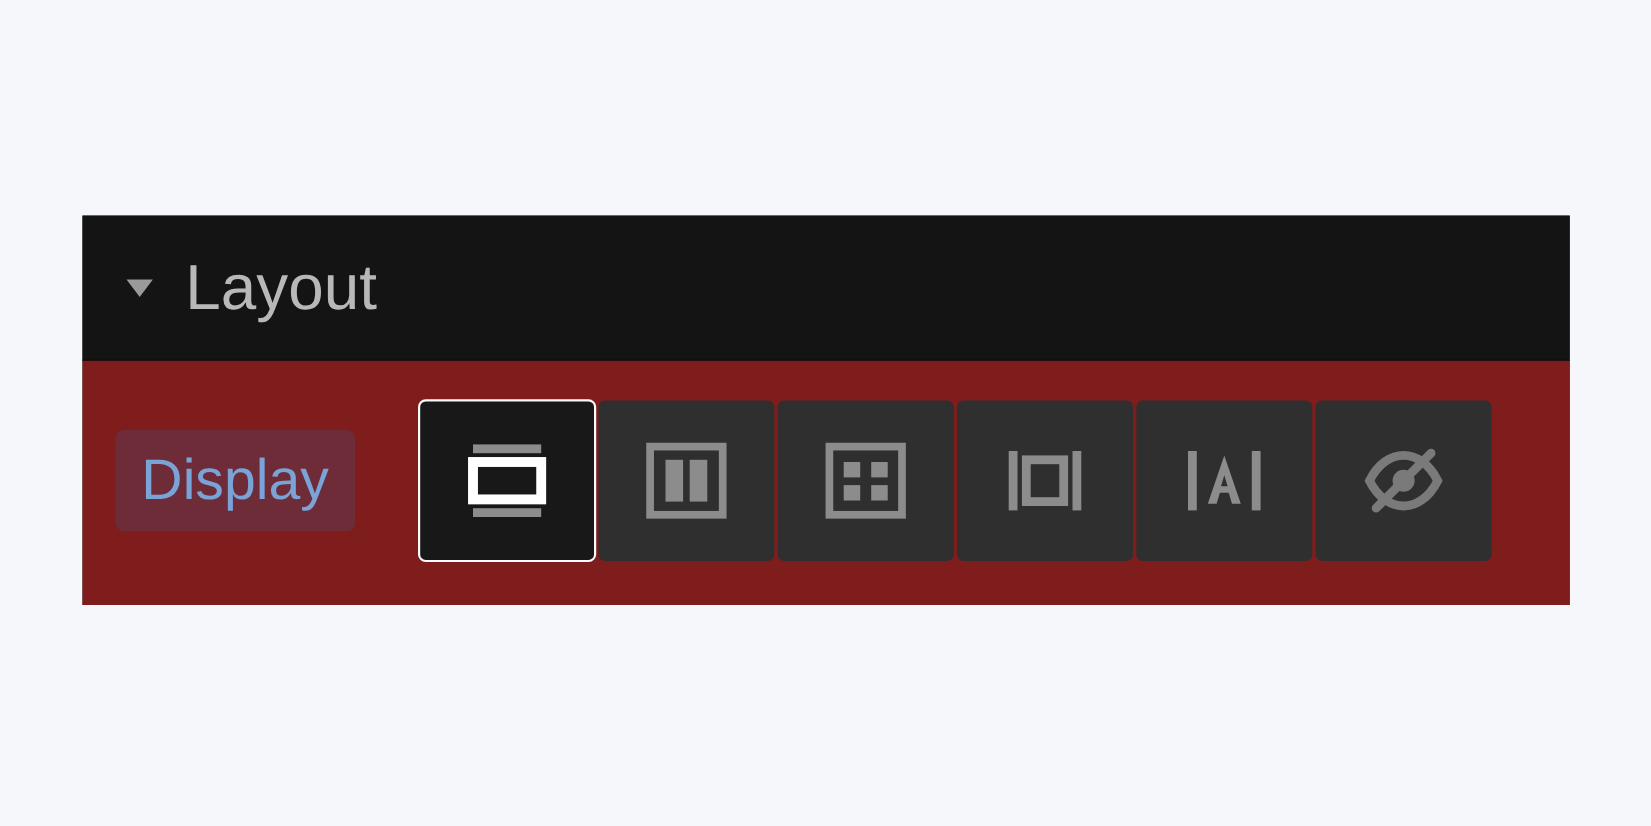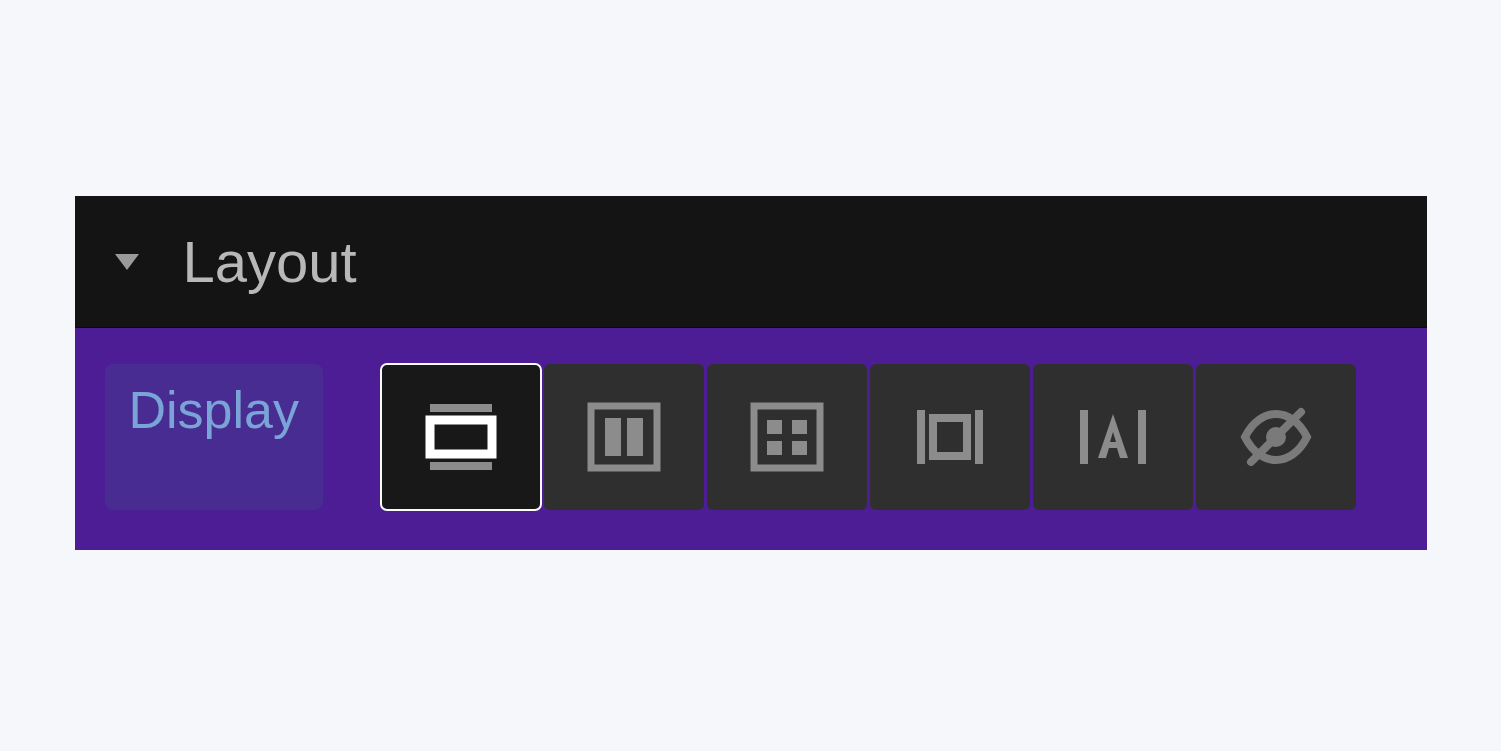--- a/index.html
+++ b/index.html
@@ -17,41 +17,42 @@
       justify-content: center;
     }
     .panel {
       width: 1352px;
       background: #1a1a1a;
       margin-top: -5px;
     }
     .section-header {
       display: flex;
       align-items: center;
-      gap: 44px;
+      gap: 30px;
       padding: 32px 32px 32px 40px;
       border-bottom: 1px solid #0a0a0a;
       background: #141414;
     }
     .caret {
       width: 0;
       height: 0;
       border-left: 12px solid transparent;
       border-right: 12px solid transparent;
       border-top: 16px solid #9a9a9a;
     }
     .section-title {
       font-size: 58px;
       color: #b8b8b8;
       font-weight: 400;
     }
     .section-body {
-      background: #4c1d95;
+      background: #7f1d1d;
       padding: 36px 30px 40px 30px;
       display: flex;
+      align-items: center;
       gap: 58px;
     }
     .label-chip {
       background: rgba(60, 90, 140, 0.25);
       color: #7aa3d8;
       font-size: 52px;
       font-weight: 400;
       padding: 16px 24px;
       border-radius: 8px;
     }

